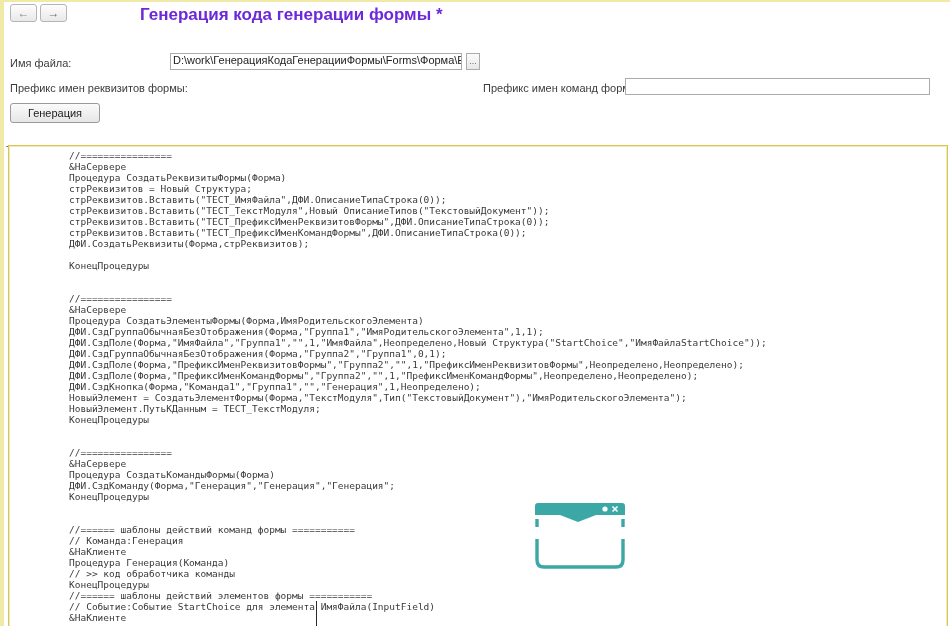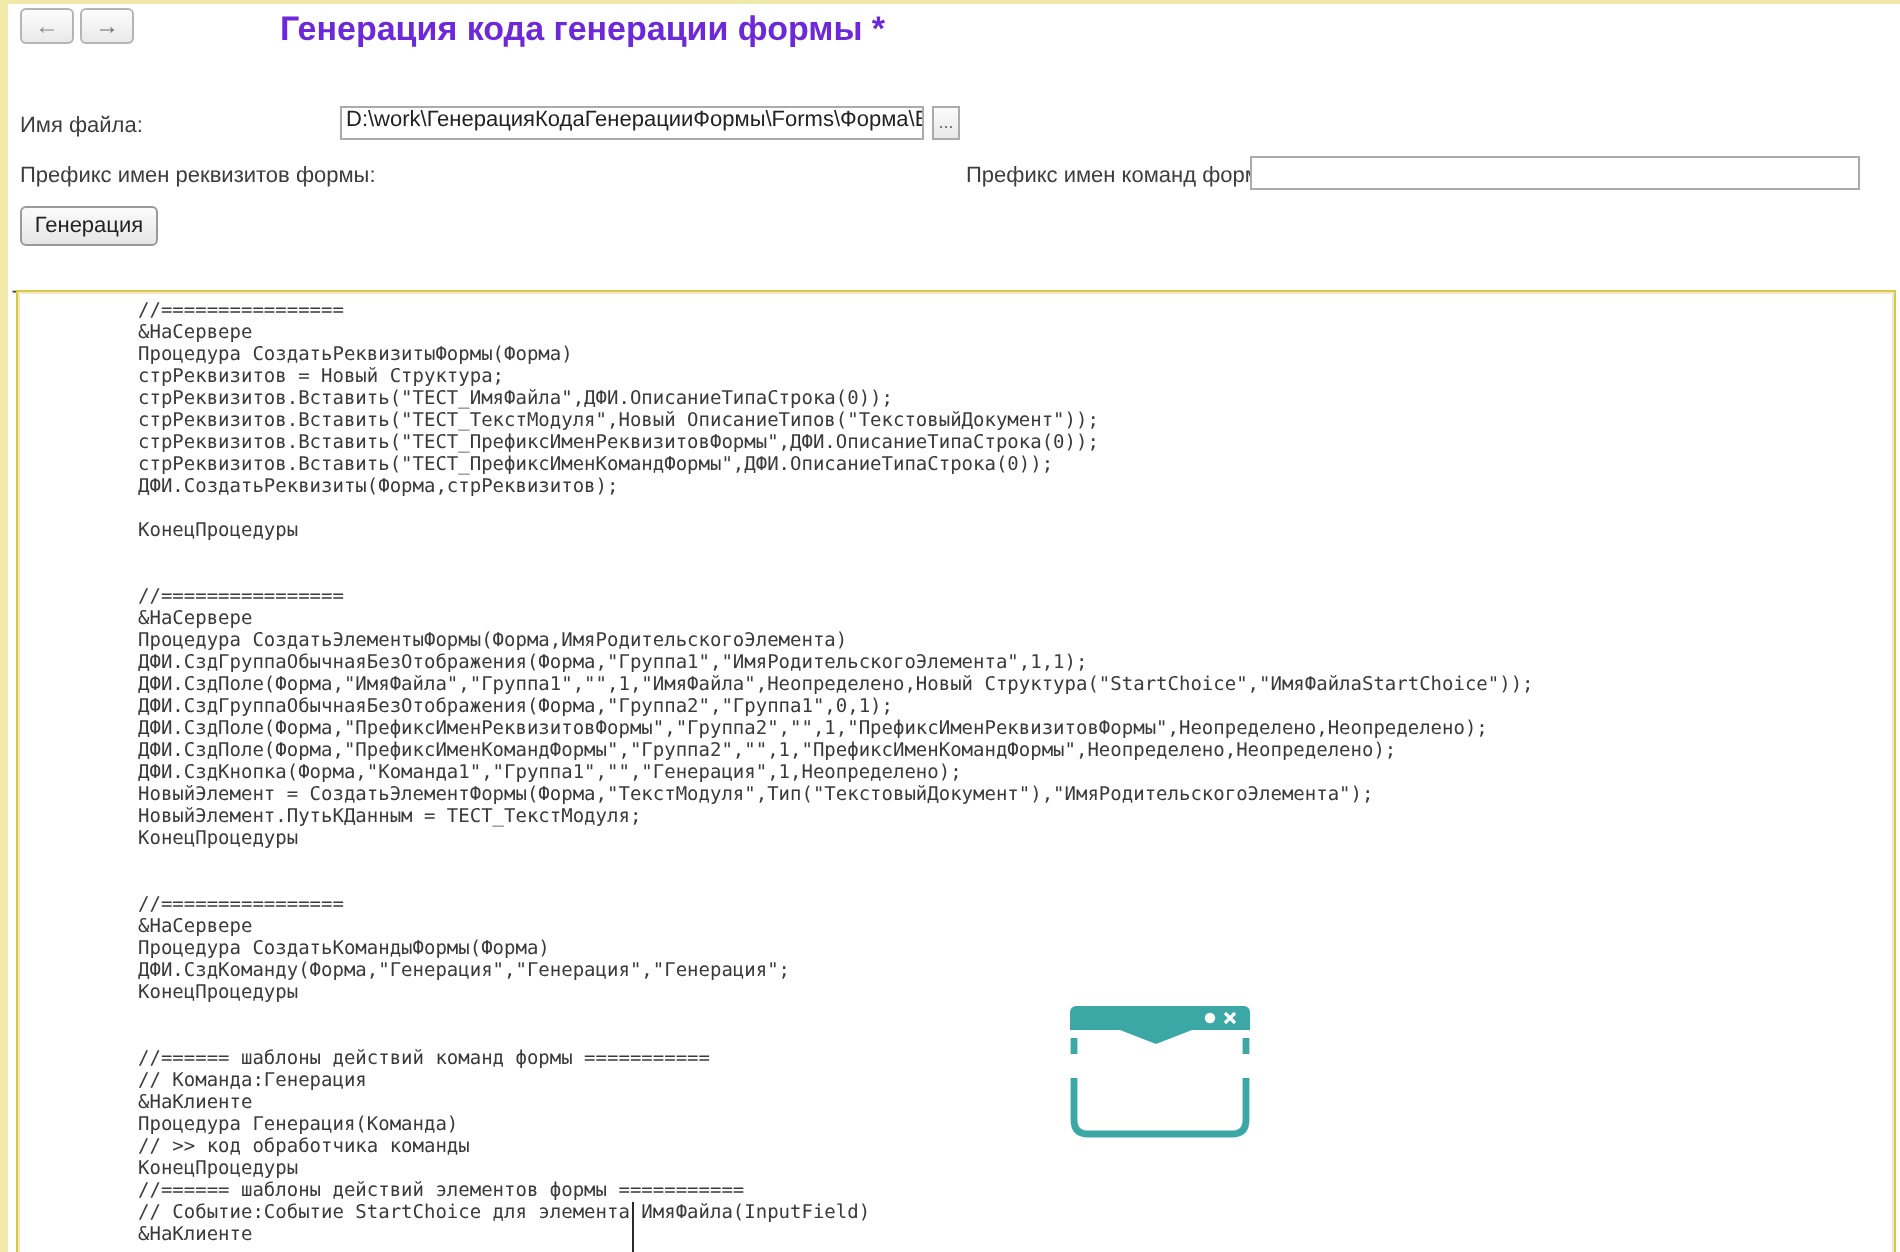--- a/index.html
+++ b/index.html
@@ -20,21 +20,21 @@
   .title { position:absolute; left:100px; top:5px; font-size:17px; font-weight:bold; color:#6d28d9;margin-left:40px; }
 
   .flabel { position:absolute; font-size:11px; color:#3c3c3c; white-space:nowrap; }
   .ftext  { position:absolute; height:17px; border:1px solid #ababab; background:#fff;
             font-family:"Liberation Sans", sans-serif; font-size:11px; color:#222;
             padding:0 2px; white-space:nowrap; overflow:hidden; }
   .browse-btn { position:absolute; width:14px; height:17px; border:1px solid #ababab;
             background:linear-gradient(#fbfbfb,#e8e8e8); font-size:9px; line-height:13px;
             color:#666; text-align:center; padding:0; cursor:pointer; }
 
-  .gen-btn { position:absolute; left:10px; top:103px; width:69px; height:20px;
+  .gen-btn { position:absolute; left:10px; top:103px; width:90px; height:20px;
             background:linear-gradient(#fbfbfb,#e6e6e6); border:1px solid #9a9a9a;
             border-radius:3px; font-size:11px; color:#222; cursor:pointer;
             font-family:"Liberation Sans", sans-serif; }
 
   .module-label { position:absolute; left:6px; top:144px; font-size:11px; color:#3c3c3c; }
 
   .code-area { position:absolute; left:8px; top:145px; width:940px; height:485px;
             background:#fff; border:1px solid #d9c845;
             box-shadow: inset 0 0 0 1px #efe9c8; }
   .code { position:absolute; left:0; top:0; width:100%; height:100%;

